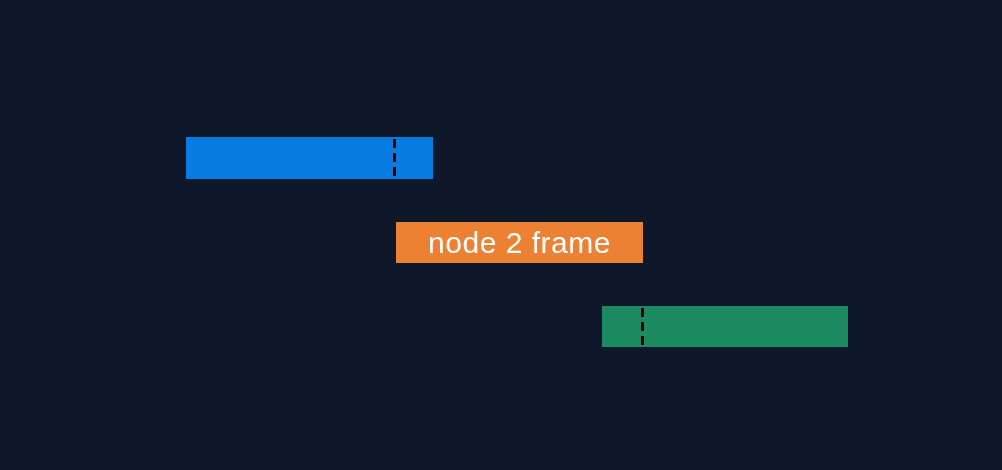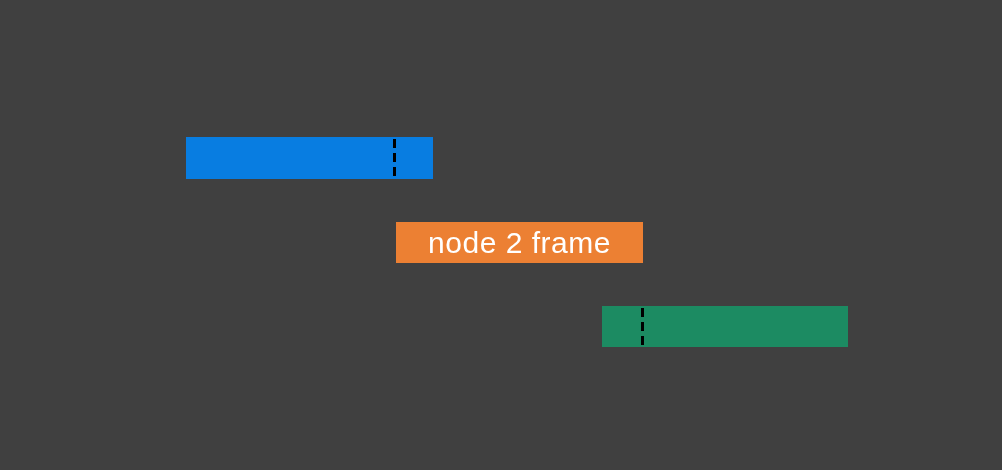--- a/index.html
+++ b/index.html
@@ -4,21 +4,21 @@
 <style>
   html, body {
     margin: 0;
     padding: 0;
     background: #000000;
   }
   .canvas {
     position: relative;
     width: 1002px;
     height: 470px;
-    background: #404040;
+    background: #0f172a;
     overflow: hidden;
     font-family: "Liberation Sans", sans-serif;
   }
   .frame-bar {
     position: absolute;
     display: flex;
     align-items: center;
     justify-content: center;
     box-sizing: border-box;
   }

